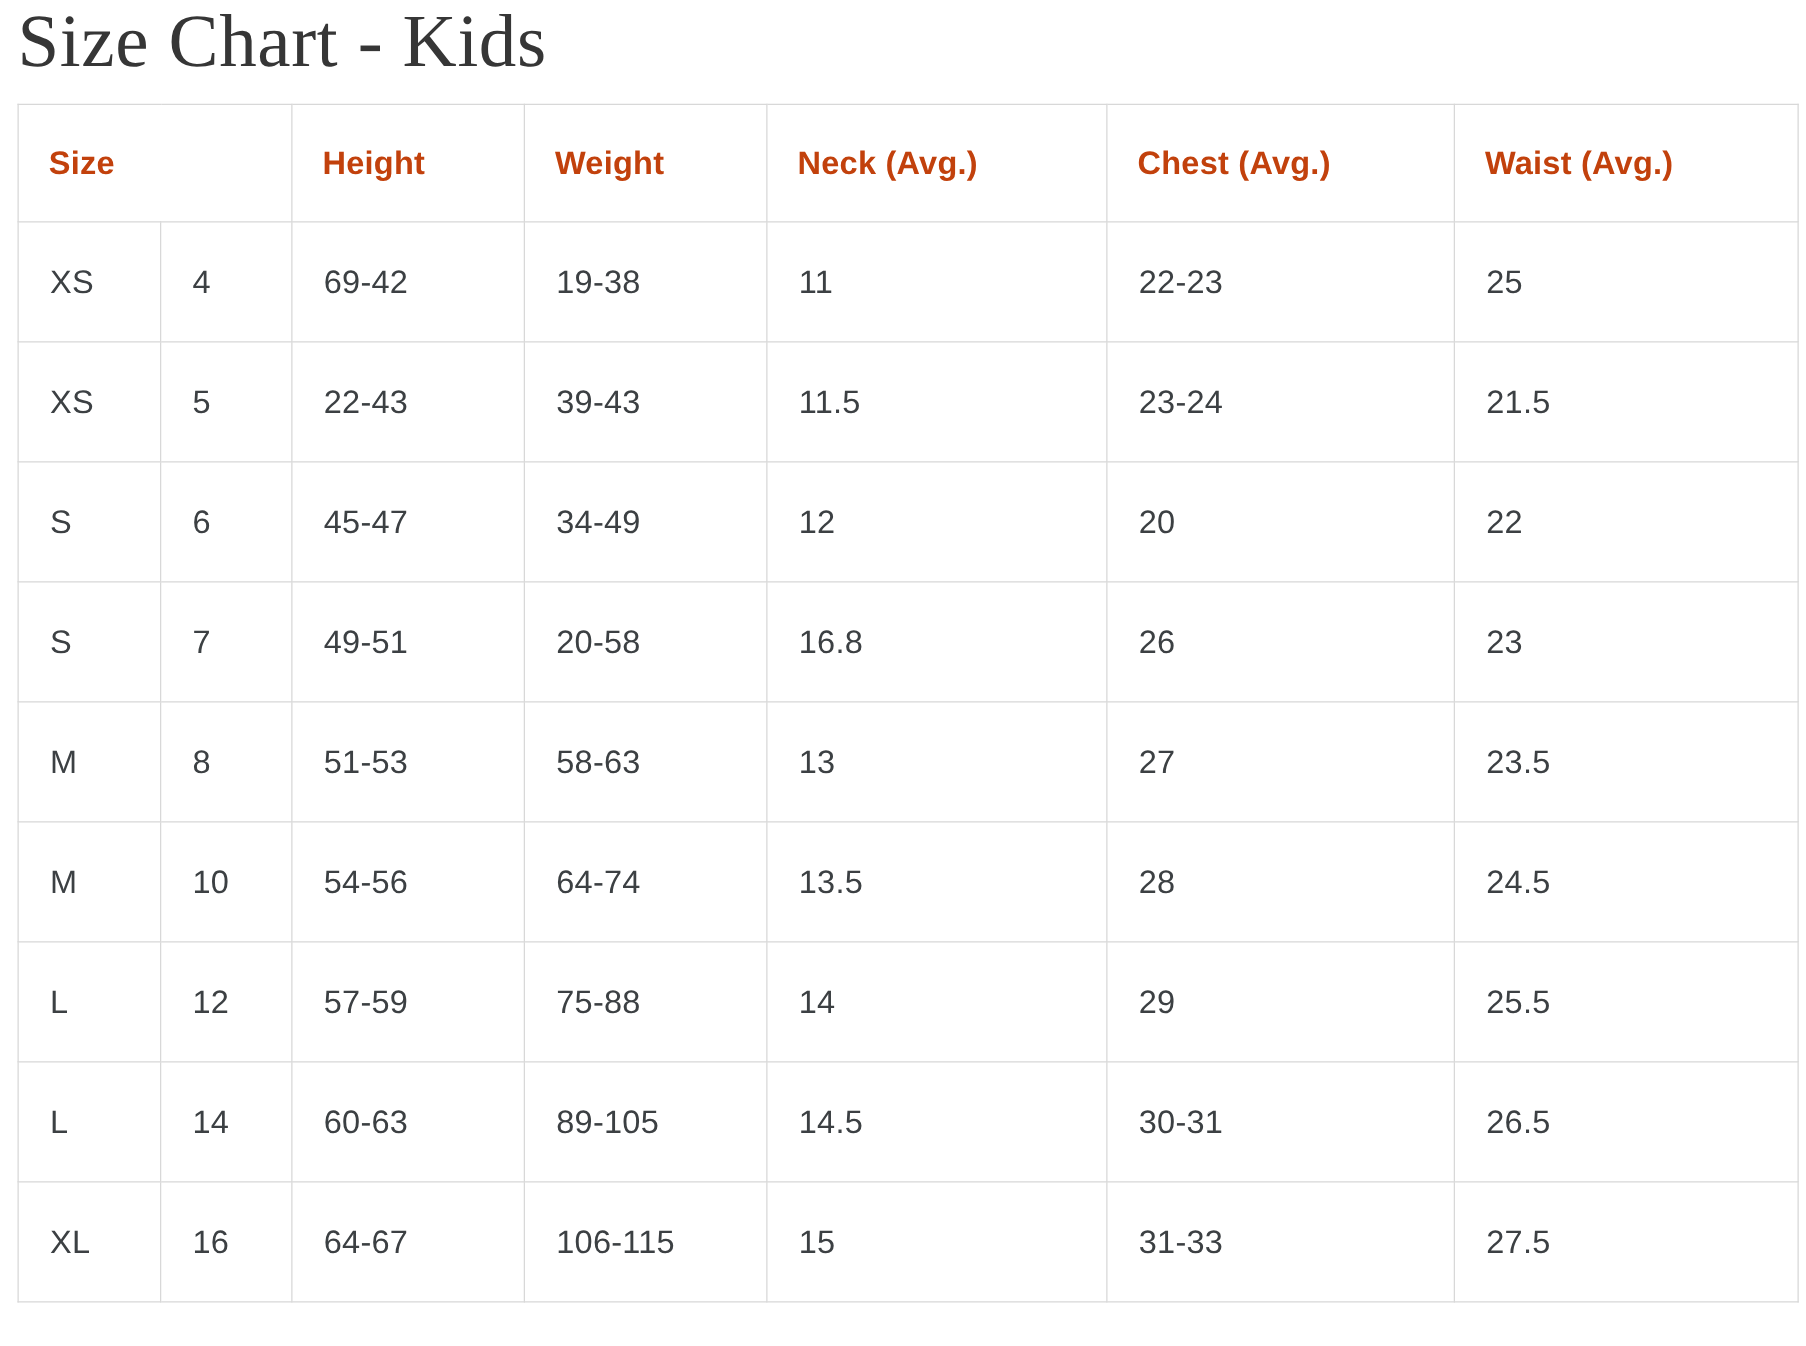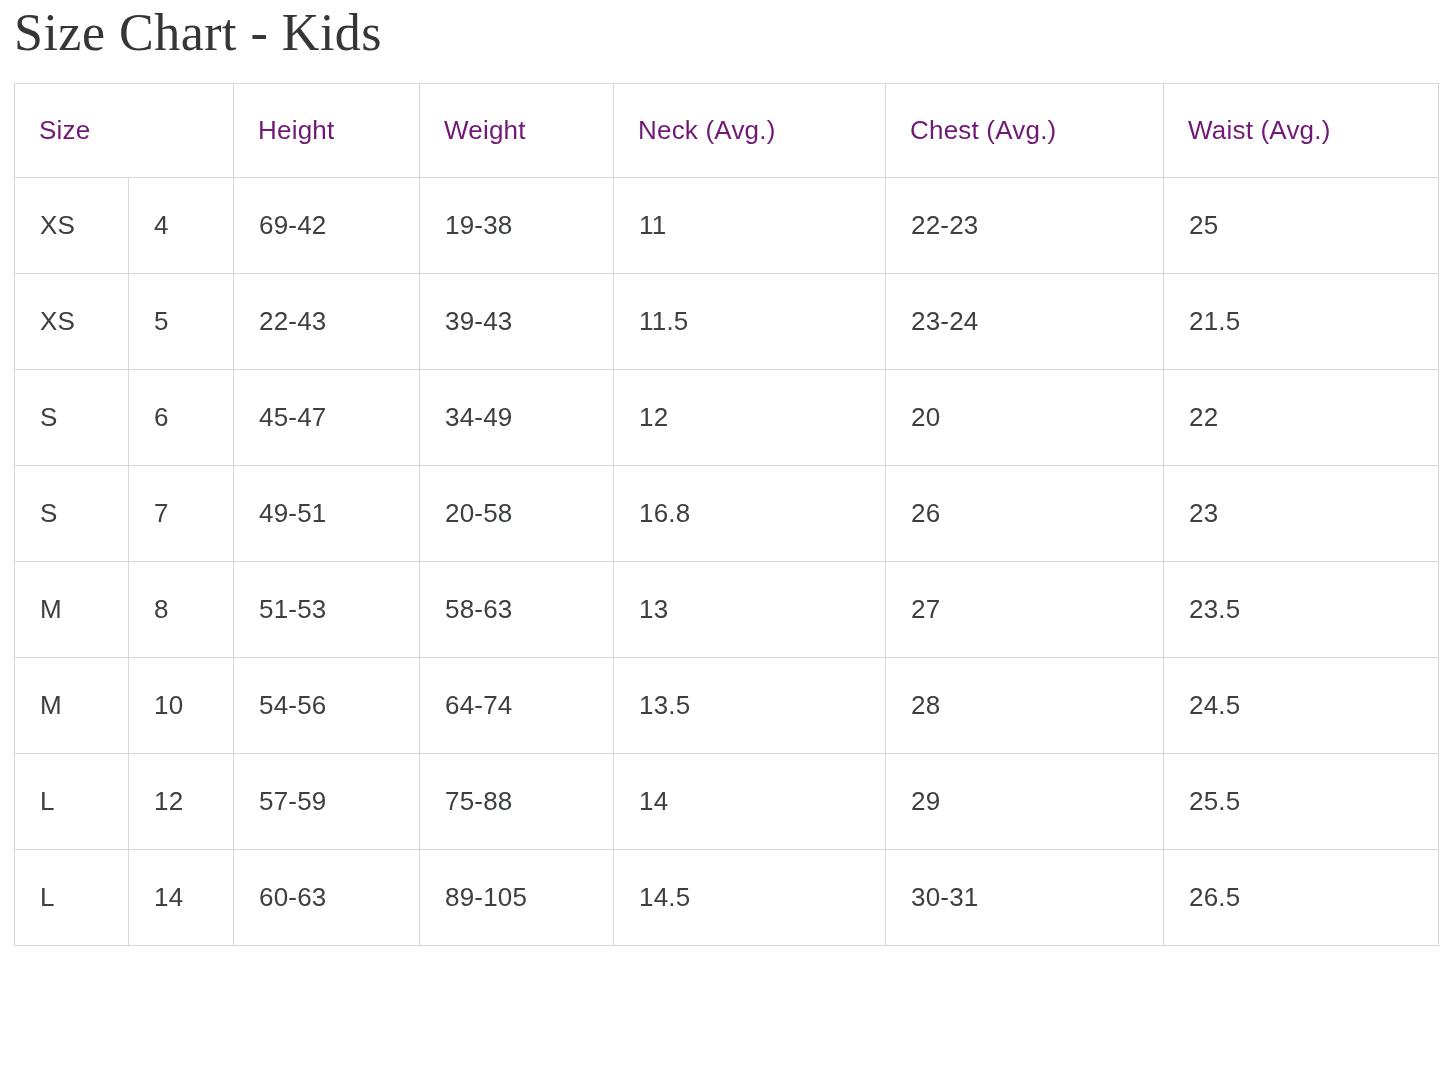--- a/index.html
+++ b/index.html
@@ -11,21 +11,21 @@
   }
   .page {
     width: 1445px;
     height: 1077px;
     background: #ffffff;
     overflow: hidden;
   }
   .page-title {
     font-family: "Liberation Serif", serif;
     font-weight: 400;
-    font-size: 52px;
+    font-size: 60px;
     line-height: 58px;
     color: #363636;
     margin: 0;
     padding: 4px 0 0 14px;
     letter-spacing: 0.5px;
   }
   table.size-chart {
     border-collapse: collapse;
     table-layout: fixed;
     width: 1424px;
@@ -39,22 +39,22 @@
     padding: 0 8px 0 25px;
     font-size: 26px;
     font-weight: 400;
     color: #3c4043;
     letter-spacing: 0.2px;
     overflow: hidden;
     white-space: nowrap;
   }
   table.size-chart th {
     height: 94px;
-    font-weight: 400;
-    color: #701a75;
+    font-weight: 700;
+    color: #c2410c;
     padding-left: 24px;
   }
   table.size-chart td {
     height: 96px;
   }
 </style>
 </head>
 <body>
 
 <div class="page">
@@ -147,16 +147,25 @@
       </tr>
       <tr>
         <td>L</td>
         <td>14</td>
         <td>60-63</td>
         <td>89-105</td>
         <td>14.5</td>
         <td>30-31</td>
         <td>26.5</td>
       </tr>
+      <tr>
+        <td>XL</td>
+        <td>16</td>
+        <td>64-67</td>
+        <td>106-115</td>
+        <td>15</td>
+        <td>31-33</td>
+        <td>27.5</td>
+      </tr>
     </tbody>
   </table>
 
 </div>
 
 </body></html>

